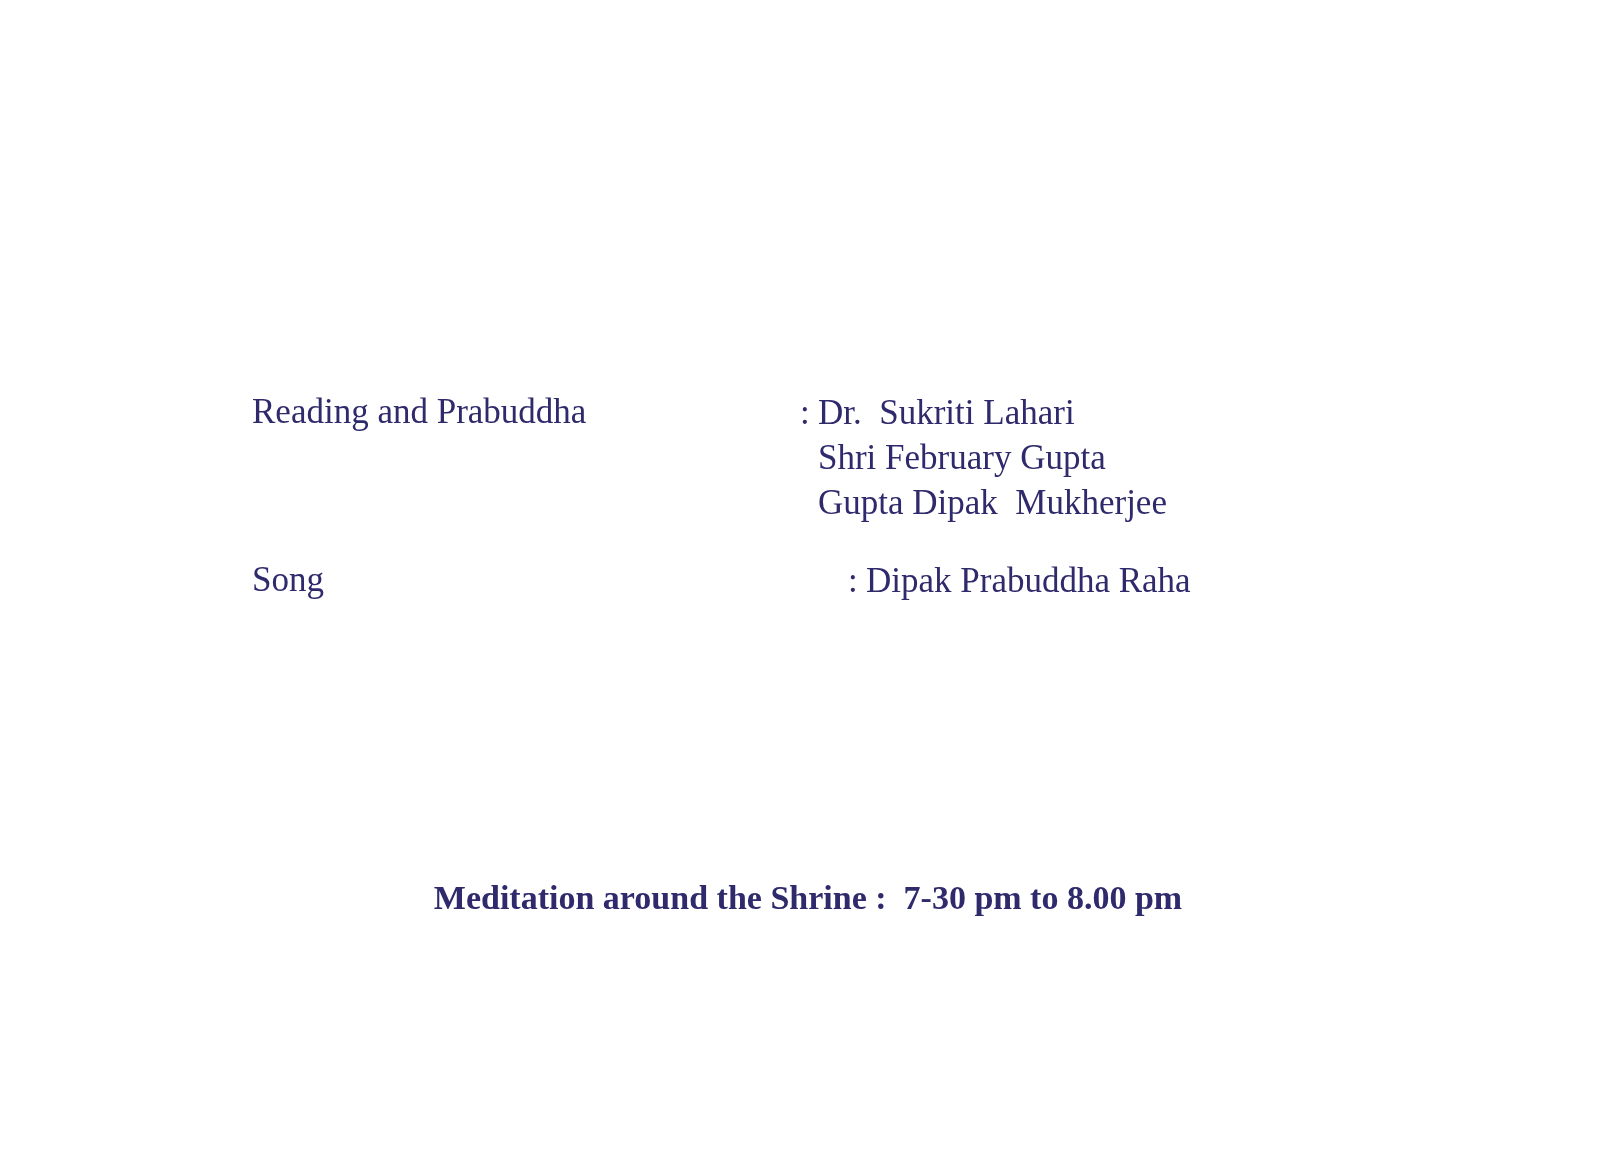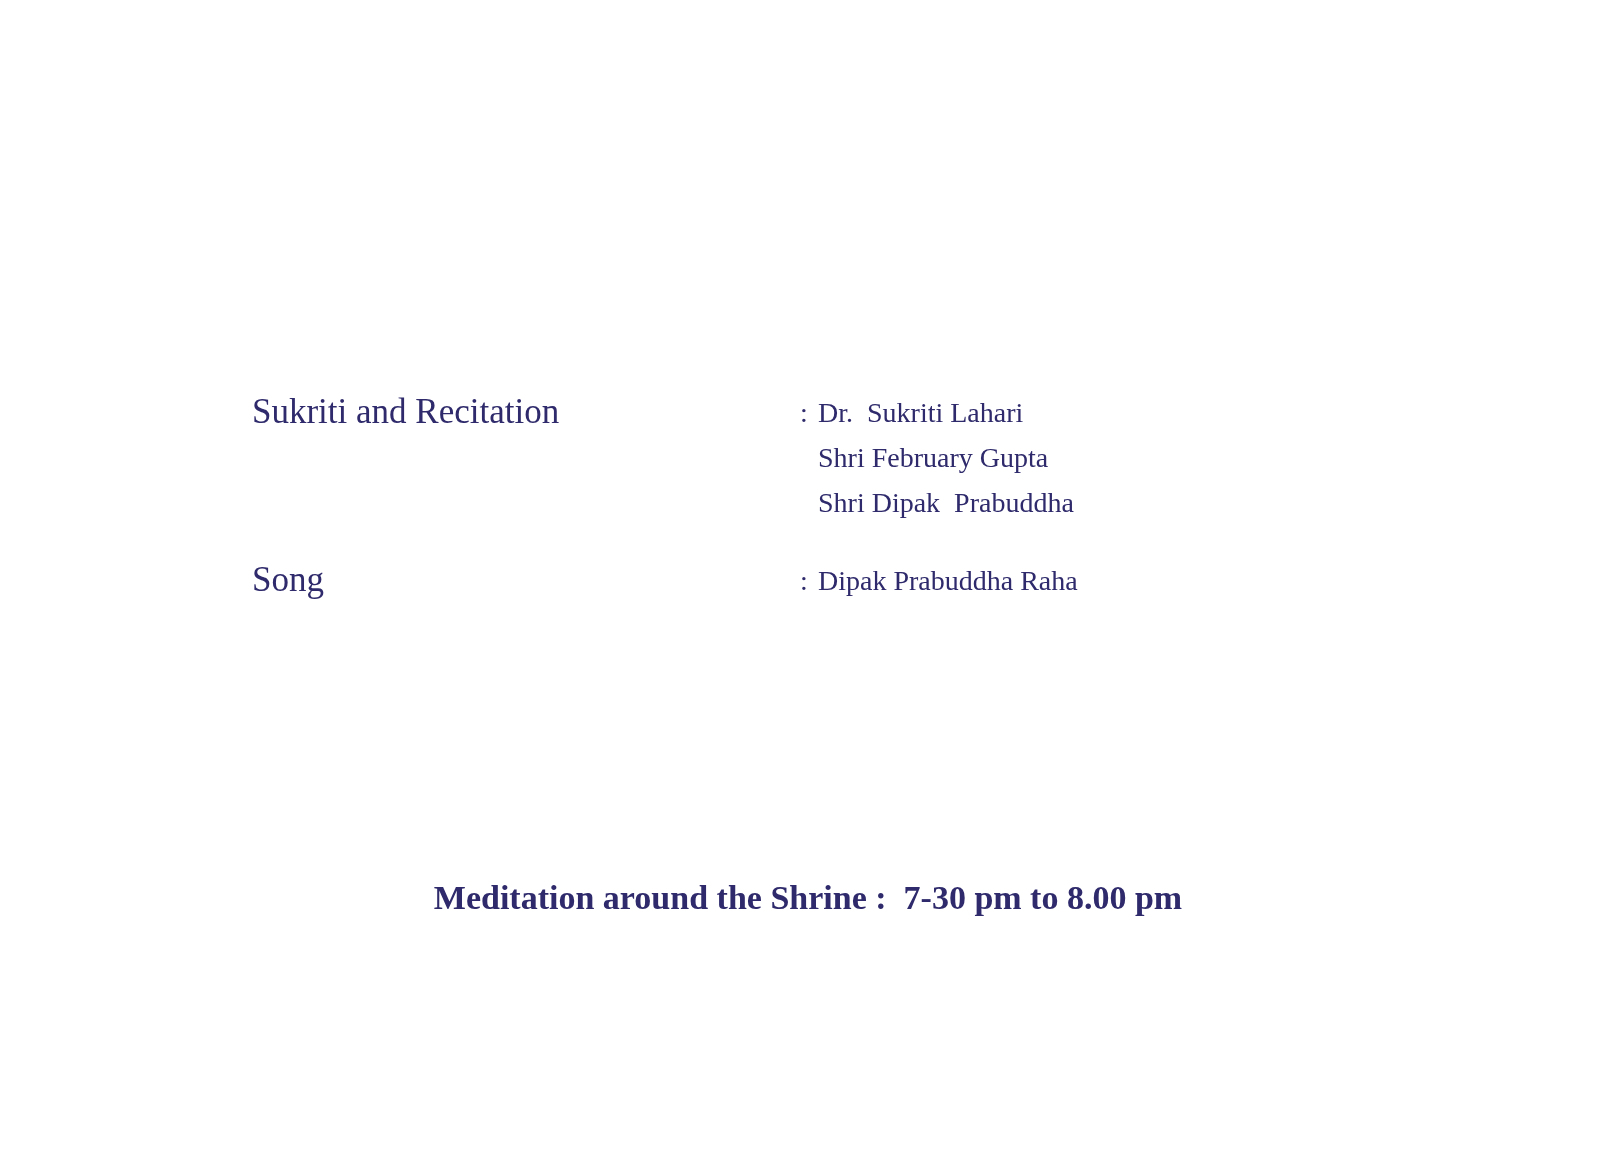--- a/index.html
+++ b/index.html
@@ -67,39 +67,39 @@
 
   .row-label {
     width: 548px;
     flex: 0 0 548px;
     font-size: 35px;
     line-height: 44px;
     white-space: nowrap;
   }
   .row-values {
     flex: 1 1 auto;
-    font-size: 28px;
+    font-size: 35px;
     line-height: 44px;
     font-family: Liberation Serif, serif;
   }
   .value-line {
     white-space: pre;
     line-height: 45px;
   }
   .value-line.first .colon {
     display: inline-block;
     width: 18px;
   }
   .value-line.cont {
     padding-left: 18px;
   }
 
   
   .row-reading { margin-bottom: 33px; }
-  .row-song    { margin-bottom: 40px; }
+  .row-song    { margin-bottom: 40px; gap: 48px; }
 
   
   .footer-note {
     position: absolute;
     top: 878px;
     left: 8px;
     width: 1600px;
     text-align: center;
     font-size: 34px;
     font-weight: bold;
@@ -109,25 +109,25 @@
 </style>
 </head>
 <body>
 
 <div class="page">
 
 
   <div class="programme">
 
     <div class="row row-reading">
-      <div class="row-label">Sukriti and Recitation</div>
+      <div class="row-label">Reading and Prabuddha</div>
       <div class="row-values">
         <div class="value-line first"><span class="colon">:</span><span>Dr.  Sukriti Lahari</span></div>
         <div class="value-line cont"><span>Shri February Gupta</span></div>
-        <div class="value-line cont"><span>Shri Dipak  Prabuddha</span></div>
+        <div class="value-line cont"><span>Gupta Dipak  Mukherjee</span></div>
       </div>
     </div>
 
     <div class="row row-song">
       <div class="row-label">Song</div>
       <div class="row-values">
         <div class="value-line first"><span class="colon">:</span><span>Dipak Prabuddha Raha</span></div>
       </div>
     </div>
 

